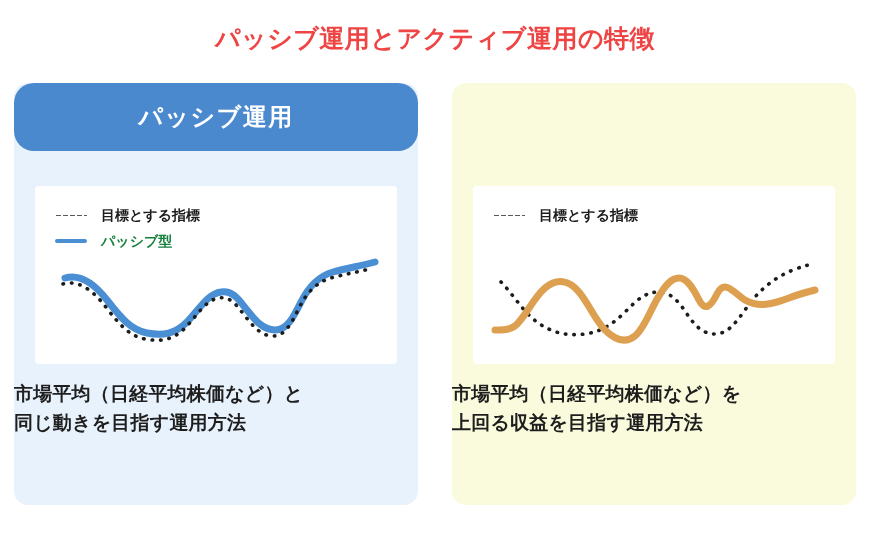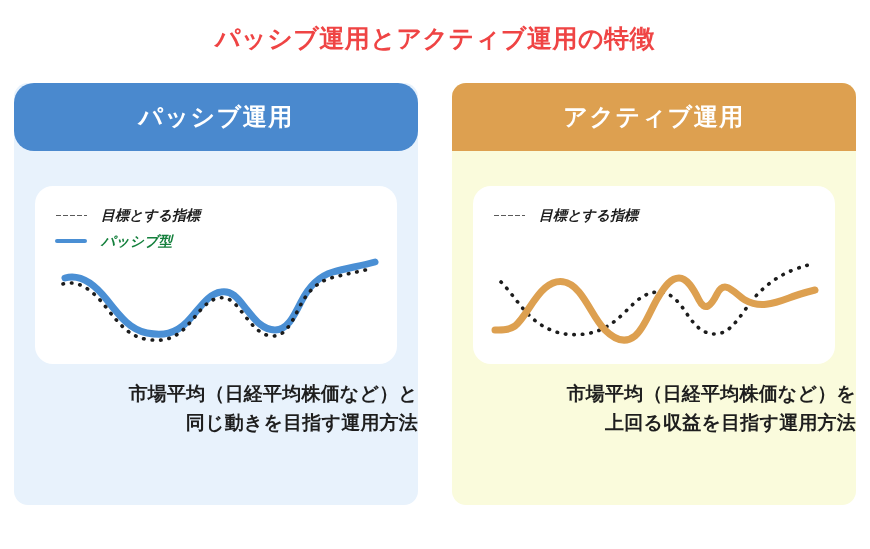--- a/index.html
+++ b/index.html
@@ -58,22 +58,21 @@
   .card-left  .card-header { background: #4A89CE; border-radius: 20px; }
   .card-right .card-header { background: #DDA050; }
 
   .chart-panel {
     position: absolute;
     top: 103px;
     left: 21px;
     width: 362px;
     height: 178px;
     background: #FFFFFF;
-    border-radius: 18px;
-    font-style: italic;
+    border-radius: 4px;
   }
   .legend {
     position: absolute;
     top: 16px;
     left: 18px;
   }
   .legend-row {
     display: flex;
     align-items: center;
     height: 26px;
@@ -119,21 +118,21 @@
     top: 52px;
     width: 362px;
     height: 126px;
   }
 
   .card-caption {
     position: absolute;
     left: 0;
     top: 296px;
     width: 404px;
-    text-align: right;
+    text-align: left;
     font-size: 19px;
     font-weight: 700;
     color: #1E1E1E;
     line-height: 1.55;
     letter-spacing: 0.2px;
   }
   .caption-line { display: block; }
 </style>
 </head>
 <body>
@@ -178,23 +177,20 @@
     </div>
 
     <div class="card-caption">
       <span class="caption-line">市場平均（日経平均株価など）と</span>
       <span class="caption-line">同じ動きを目指す運用方法</span>
     </div>
   </div>
 
   <div class="card card-right">
 
-    <div class="card-header">
-      <span>アクティブ運用</span>
-    </div>
 
     <div class="chart-panel">
 
       <div class="legend">
         <div class="legend-row">
           <span class="legend-swatch">
             <span class="swatch-dotted"></span>
           </span>
           <span class="legend-label dark">目標とする指標</span>
         </div>

